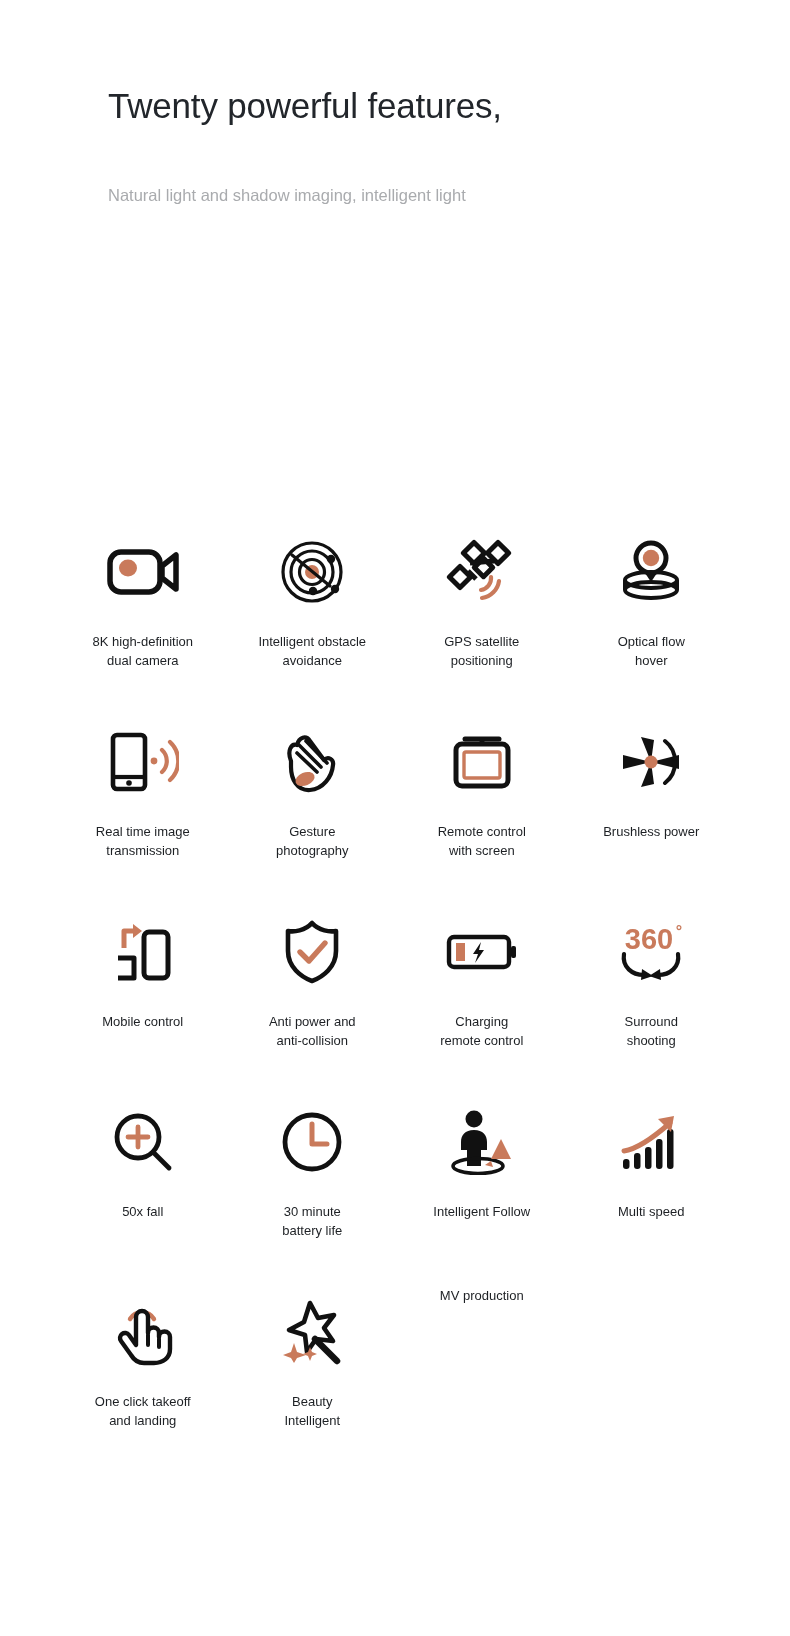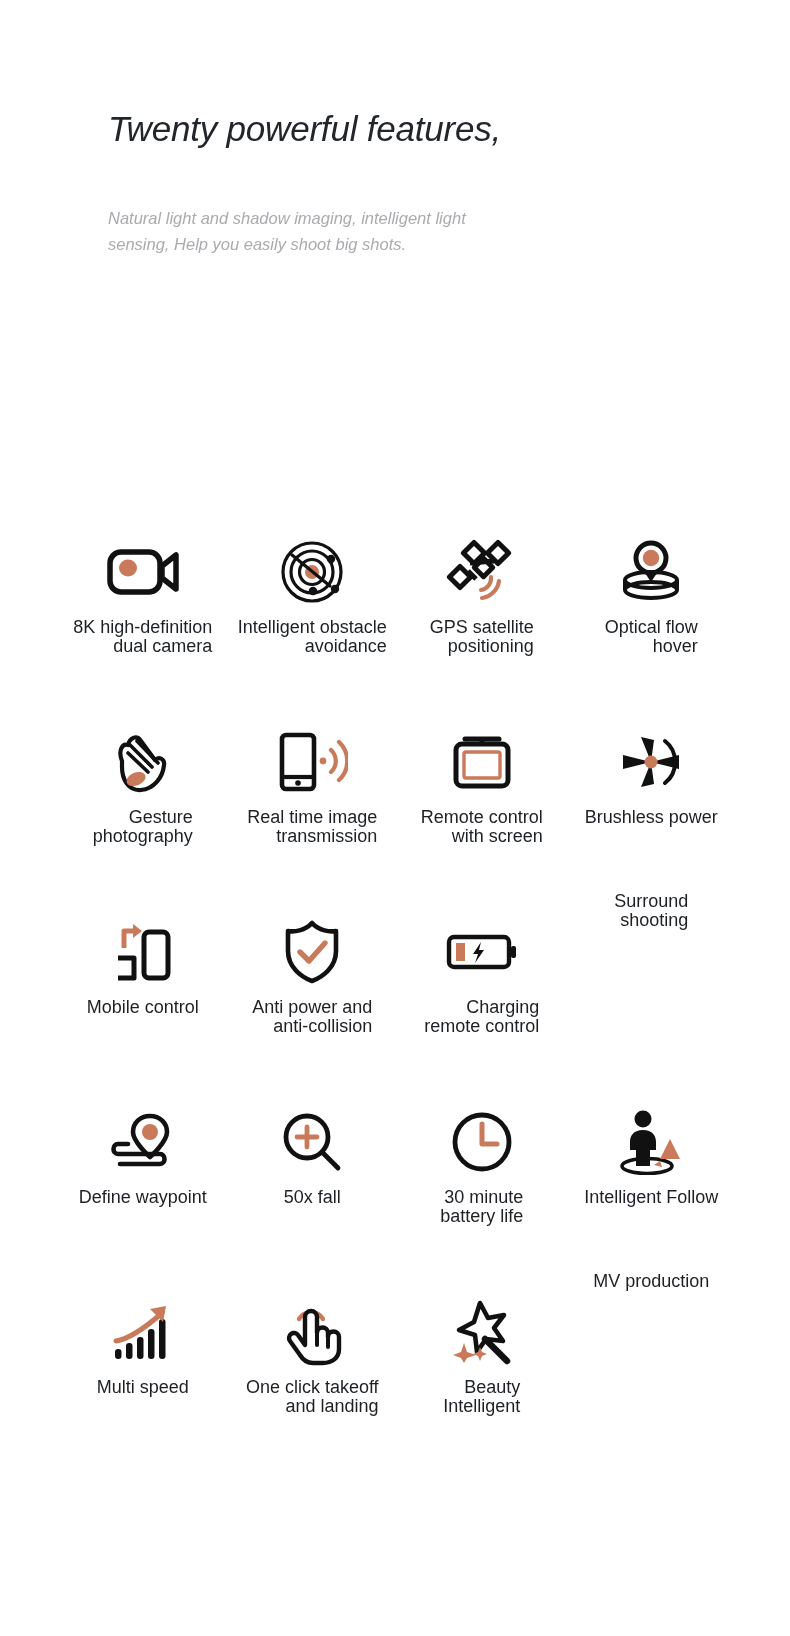--- a/index.html
+++ b/index.html
@@ -6,21 +6,21 @@
   body{
     width:790px;height:1636px;
     background:#ffffff;
     font-family:"Liberation Sans","DejaVu Sans",sans-serif;
     -webkit-font-smoothing:antialiased;
     overflow:hidden;
   }
   .page{position:relative;width:790px;height:1636px;box-sizing:border-box;}
 
   
-  .header{padding:107px 0 0 108px;font-style:italic;}
+  .header{padding:84px 0 0 108px;}
   .headline{
     font-size:35px;
     line-height:44px;
     color:#22262b;
     font-weight:400;
     letter-spacing:-0.2px;
     margin:0;
   }
   .headline .l2{display:block;}
   .subhead{
@@ -47,40 +47,40 @@
     align-items:center;
     justify-content:flex-start;
   }
   .icon-wrap{
     height:92px;width:92px;
     display:flex;align-items:center;justify-content:center;
     margin-top:14px;
   }
   .icon-wrap svg{display:block;}
   .cap{
-    font-size:18px;
+    margin-top:14px;
+    font-size:13px;
     line-height:19px;
     color:#1d2024;
-    text-align:right;
+    text-align:center;
     font-weight:400;
     white-space:pre-line;
   }
 </style>
 </head>
 <body>
 
 <div class="page">
 
   <div class="header">
     <h1 class="headline">
       <span class="l1">Twenty powerful features,</span>
     </h1>
     <p class="subhead">
       <span class="s1">Natural light and shadow imaging, intelligent light</span>
-      <span class="s2">sensing, Help you easily shoot big shots.</span>
     </p>
   </div>
 
   <div class="grid">
 
     <div class="cell">
       <div class="icon-wrap">
         <svg width="76" height="56" viewBox="0 0 76 56">
           <rect x="5" y="8" width="50" height="40" rx="11" fill="none" stroke="#111" stroke-width="5.5"></rect>
           <path d="M57 22 L71 11 L71 45 L57 34 Z" fill="none" stroke="#111" stroke-width="5.5" stroke-linejoin="round"></path>
@@ -139,54 +139,54 @@
           <ellipse cx="35" cy="51" rx="26" ry="8" fill="none" stroke="#111" stroke-width="4"></ellipse>
           <path d="M9 41 L9 51 M61 41 L61 51" stroke="#111" stroke-width="4"></path>
         </svg>
       </div>
       <div class="cap">Optical flow
 hover</div>
     </div>
 
     <div class="cell">
       <div class="icon-wrap">
-        <svg width="66" height="70" viewBox="0 0 66 70">
-          <path d="M12 34 C8 24 12 16 18 18 C20 10 27 8 31 14 L45 33
-                   C49 29 55 32 54 38 C53 50 44 62 31 63 C18 64 12 52 12 40 Z" fill="none" stroke="#111" stroke-width="4.2" stroke-linejoin="round"></path>
-          <g stroke="#111" stroke-width="3.6" stroke-linecap="round" fill="none">
-            <path d="M20 18 L42 40"></path>
-            <path d="M27 14 L48 36"></path>
-            <path d="M18 26 L38 45"></path>
-          </g>
-          <ellipse cx="26" cy="52" rx="10" ry="6.5" fill="#c97a5b" transform="rotate(-22 26 52)"></ellipse>
-        </svg>
-      </div>
-      <div class="cap">Gesture
-photography</div>
-    </div>
-
-    <div class="cell">
-      <div class="icon-wrap">
         <svg width="72" height="64" viewBox="0 0 72 64">
           <rect x="6" y="5" width="32" height="54" rx="4" fill="none" stroke="#111" stroke-width="4.6"></rect>
           <path d="M6 47 L38 47" stroke="#111" stroke-width="4.2"></path>
           <circle cx="22" cy="53" r="2.8" fill="#111"></circle>
           <circle cx="47" cy="31" r="3.4" fill="#c97a5b"></circle>
           <g stroke="#c97a5b" stroke-width="4.2" fill="none" stroke-linecap="round">
             <path d="M55 20 a15 15 0 0 1 0 22"></path>
             <path d="M63 12 a26 26 0 0 1 0 38"></path>
           </g>
         </svg>
       </div>
       <div class="cap">Real time image
 transmission</div>
     </div>
 
     <div class="cell">
       <div class="icon-wrap">
+        <svg width="66" height="70" viewBox="0 0 66 70">
+          <path d="M12 34 C8 24 12 16 18 18 C20 10 27 8 31 14 L45 33
+                   C49 29 55 32 54 38 C53 50 44 62 31 63 C18 64 12 52 12 40 Z" fill="none" stroke="#111" stroke-width="4.2" stroke-linejoin="round"></path>
+          <g stroke="#111" stroke-width="3.6" stroke-linecap="round" fill="none">
+            <path d="M20 18 L42 40"></path>
+            <path d="M27 14 L48 36"></path>
+            <path d="M18 26 L38 45"></path>
+          </g>
+          <ellipse cx="26" cy="52" rx="10" ry="6.5" fill="#c97a5b" transform="rotate(-22 26 52)"></ellipse>
+        </svg>
+      </div>
+      <div class="cap">Gesture
+photography</div>
+    </div>
+
+    <div class="cell">
+      <div class="icon-wrap">
         <svg width="70" height="64" viewBox="0 0 70 64">
           <path d="M18 9 L52 9" stroke="#111" stroke-width="5" stroke-linecap="round"></path>
           <path d="M35 9 L35 15" stroke="#111" stroke-width="5"></path>
           <rect x="9" y="14" width="52" height="42" rx="6" fill="none" stroke="#111" stroke-width="5"></rect>
           <rect x="17" y="22" width="36" height="26" rx="2" fill="none" stroke="#c97a5b" stroke-width="3.4"></rect>
         </svg>
       </div>
       <div class="cap">Remote control
 with screen</div>
     </div>
@@ -241,34 +241,36 @@
           <rect x="66" y="16" width="5" height="12" rx="2" fill="#111"></rect>
           <rect x="11" y="13" width="9" height="18" fill="#c97a5b"></rect>
           <path d="M36 12 L28 24 L33 24 L30 33 L39 20 L34 20 Z" fill="#111"></path>
         </svg>
       </div>
       <div class="cap">Charging
 remote control</div>
     </div>
 
     <div class="cell">
+      <div class="icon-wrap">
+        <svg width="80" height="62" viewBox="0 0 80 62">
+          <text x="38" y="28" text-anchor="middle" fill="#c97a5b" font-family="Liberation Sans, sans-serif" font-size="29" font-weight="700">360</text>
+          <text x="68" y="16" text-anchor="middle" fill="#c97a5b" font-family="Liberation Sans, sans-serif" font-size="16" font-weight="700">°</text>
+          <g stroke="#111" stroke-width="4.2" fill="none" stroke-linecap="round">
+            <path d="M13 33 C11 46 21 54 33 54"></path>
+            <path d="M67 33 C69 46 59 54 47 54"></path>
+          </g>
+          <path d="M31 48 L42 55 L30 59 Z" fill="#111"></path>
+          <path d="M49 48 L38 55 L50 59 Z" fill="#111"></path>
+        </svg>
+      </div>
       <div class="cap">Surround
 shooting</div>
     </div>
 
-    <div class="cell">
-      <div class="icon-wrap">
-        <svg width="74" height="62" viewBox="0 0 74 62">
-          <path d="M44 5 C34 5 27 12 27 21 C27 31 44 46 44 46 C44 46 61 31 61 21 C61 12 54 5 44 5 Z" fill="none" stroke="#111" stroke-width="4.6" stroke-linejoin="round"></path>
-          <circle cx="44" cy="21" r="8" fill="#c97a5b"></circle>
-          <path d="M22 33 L12 33 C6 33 6 43 12 43 L54 43 C60 43 60 53 54 53 L14 53" fill="none" stroke="#111" stroke-width="4.6" stroke-linecap="round"></path>
-        </svg>
-      </div>
-      <div class="cap">Define waypoint</div>
-    </div>
 
     <div class="cell">
       <div class="icon-wrap">
         <svg width="64" height="64" viewBox="0 0 64 64">
           <circle cx="27" cy="27" r="21" fill="none" stroke="#111" stroke-width="4.8"></circle>
           <path d="M42 42 L58 58" stroke="#111" stroke-width="4.8" stroke-linecap="round"></path>
           <path d="M27 17 L27 37 M17 27 L37 27" stroke="#c97a5b" stroke-width="4.8" stroke-linecap="round"></path>
         </svg>
       </div>
       <div class="cap">50x fall</div>

